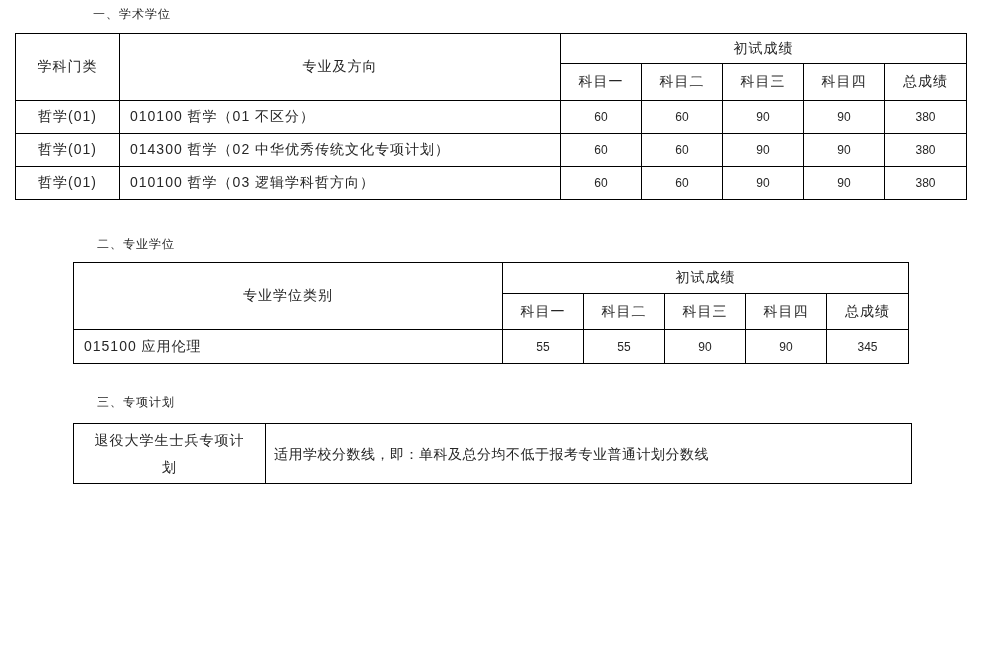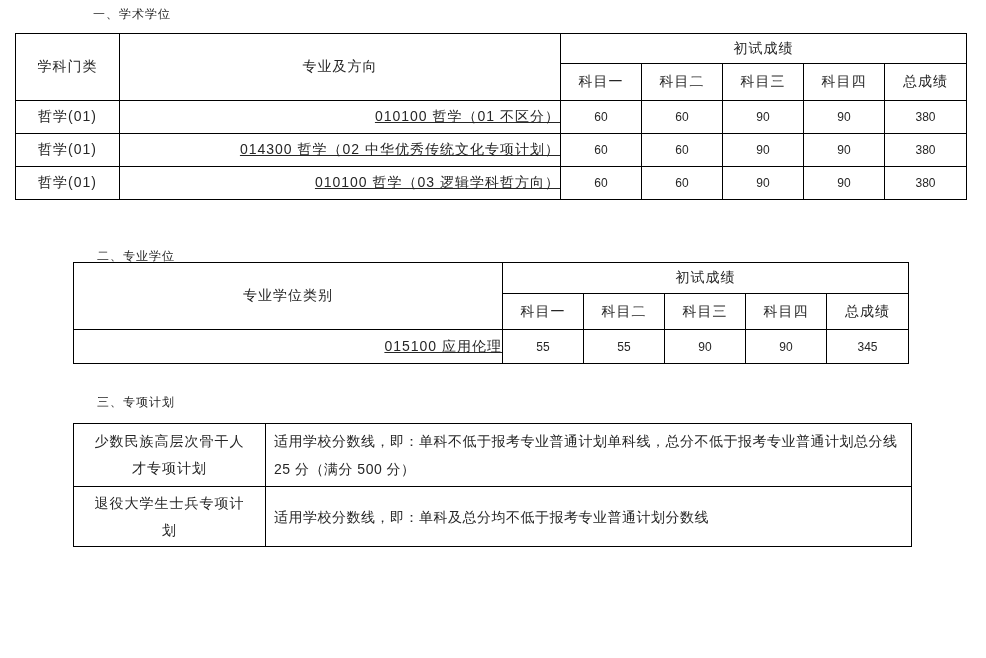--- a/index.html
+++ b/index.html
@@ -27,21 +27,21 @@
     border: 1px solid #000000;
     font-weight: normal;
     font-size: 14px;
     letter-spacing: 1px;
     text-align: center;
     vertical-align: middle;
     padding: 0;
     overflow: hidden;
   }
   td.num { font-size: 12px; letter-spacing: 0; }
-  td.left-cell { text-align: right; padding-left: 10px; text-decoration: underline; }
+  td.left-cell { text-align: left; padding-left: 10px; }
   
   #t1 { left: 15px; top: 33px; width: 951px; }
   #t1 tr.hr1 { height: 30px; }
   #t1 tr.hr2 { height: 37px; }
   #t1 tr.dr  { height: 33px; }
   
   #t2 { left: 73px; top: 262px; width: 835px; }
   #t2 tr.hr1 { height: 31px; }
   #t2 tr.hr2 { height: 36px; }
   #t2 tr.dr  { height: 34px; }
@@ -52,21 +52,21 @@
   #t3 tr.r2  { height: 60px; }
   #t3 tr.r3  { height: 69px; }
   #t3 td.cat { padding: 2px 18px; line-height: 27px; }
   #t3 td.req {
     text-align: left;
     padding: 3px 8px;
     line-height: 28px;
     letter-spacing: 0.5px;
   }
   #title1 { left: 93px; top: 6px; }
-  #title2 { left: 97px; top: 248px; }
+  #title2 { left: 97px; top: 236px; }
   #title3 { left: 97px; top: 394px; }
 </style>
 </head>
 <body>
 
 <div class="sec-title" id="title1">一、学术学位</div>
 
 <table id="t1">
   <colgroup>
     <col style="width:104px">
@@ -155,22 +155,18 @@
   </table>
 
 <div class="sec-title" id="title3">三、专项计划</div>
 
 <table id="t3">
   <colgroup>
     <col style="width:192px">
       <col style="width:646px">
   </colgroup>
   <tbody>
-  <tr class="r1">
-    <td class="cat">少数民族高层次骨干人才专项计划</td>
-    <td class="req">适用学校分数线，即：单科不低于报考专业普通计划单科线，总分不低于报考专业普通计划总分线 25 分（满分 500 分）</td>
-  </tr>
   <tr class="r2">
     <td class="cat">退役大学生士兵专项计划</td>
     <td class="req">适用学校分数线，即：单科及总分均不低于报考专业普通计划分数线</td>
   </tr>
 </tbody>
   </table>
 
 </body></html>

